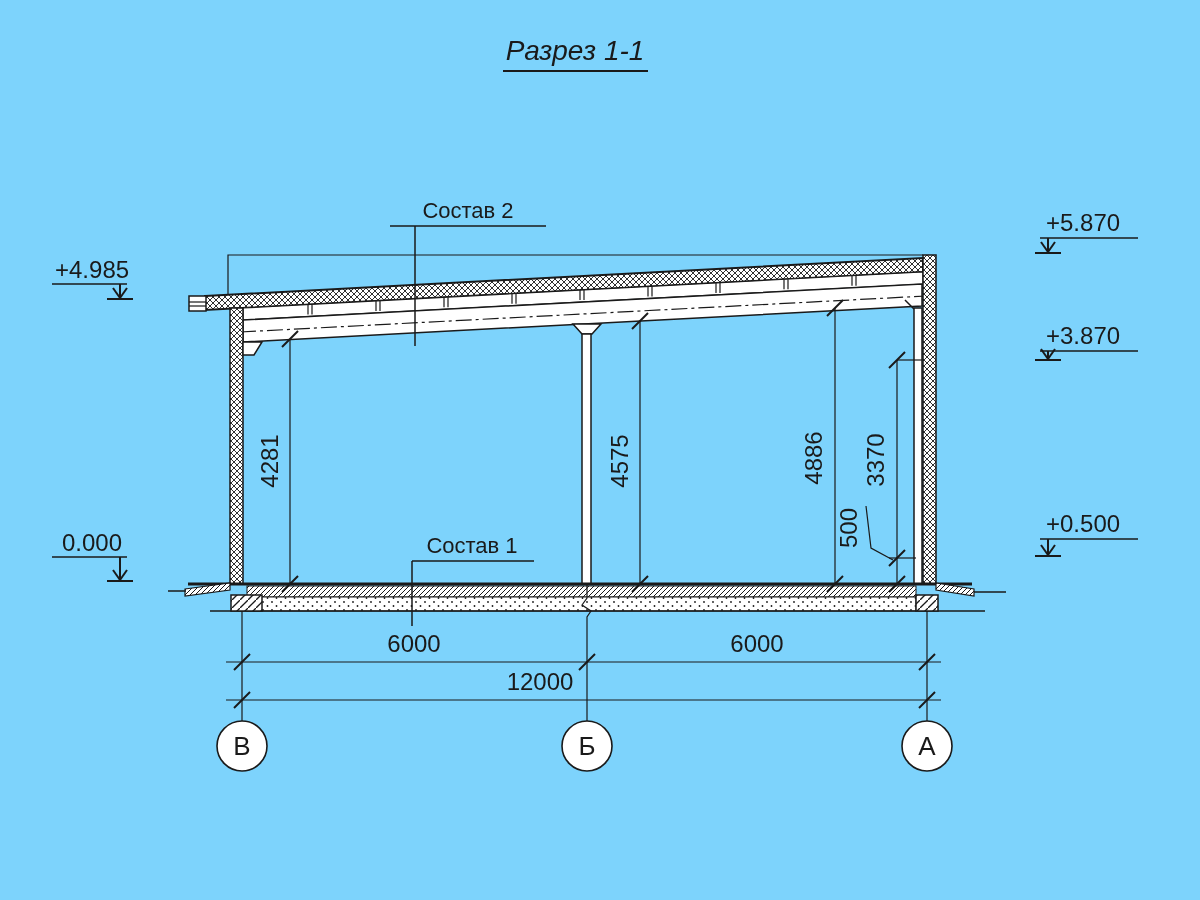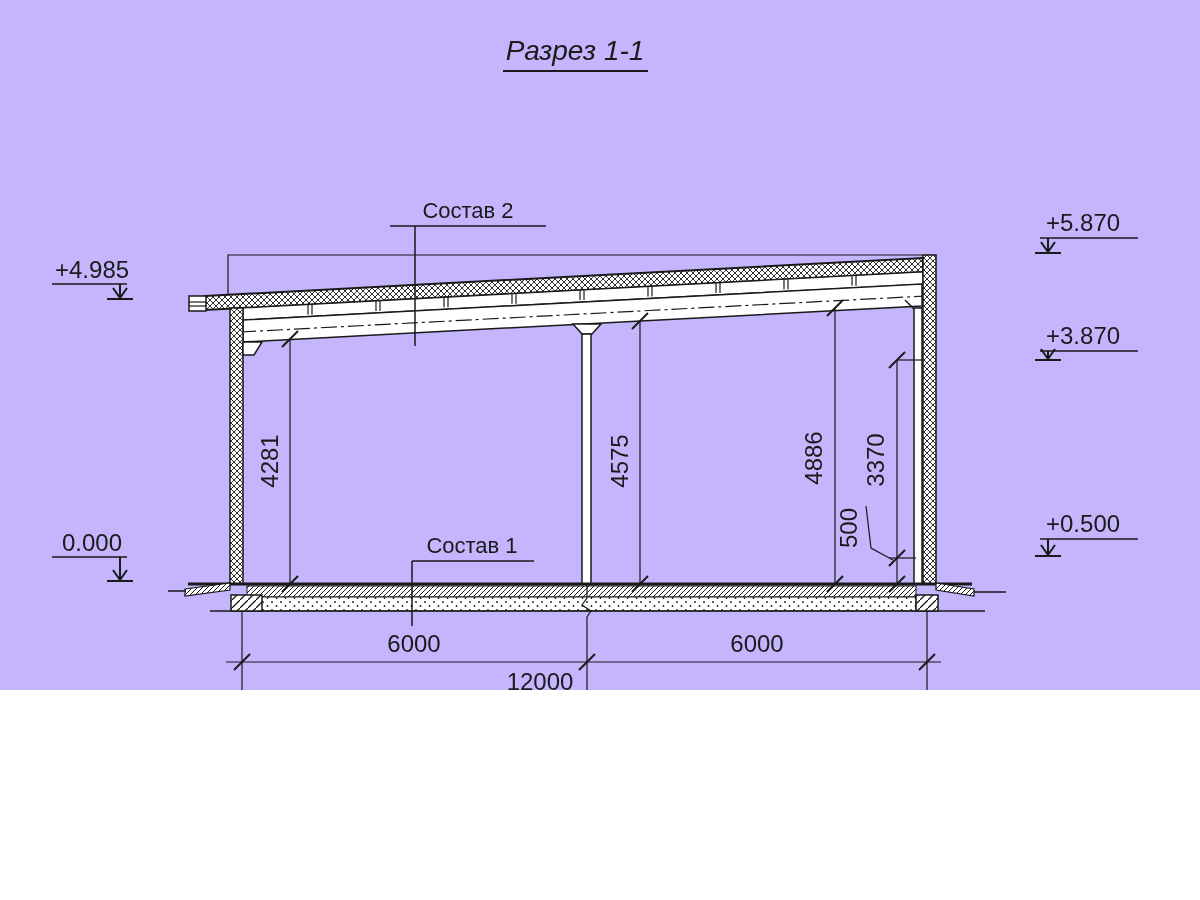--- a/index.html
+++ b/index.html
@@ -1,16 +1,16 @@
 <!DOCTYPE html>
 <html><head>
 <meta charset="utf-8">
 <style>
   html,body{margin:0;padding:0;background:#ffffff;}
-  .canvas{position:relative;width:1200px;height:690px;background:#c4b5fd;overflow:hidden;
+  .canvas{position:relative;width:1200px;height:900px;background:#7dd3fc;overflow:hidden;
           font-family:"Liberation Sans",sans-serif;}
   svg{position:absolute;left:0;top:0;}
   .ln{stroke:#1a1a1a;fill:none;}
   .w1{stroke-width:1.2;}
   .w15{stroke-width:1.5;}
   .w2{stroke-width:2;}
   .w3{stroke-width:3;}
   .tick{stroke:#1a1a1a;stroke-width:2;}
   text{fill:#1a1a1a;}
   .title-text{font:italic 28px "Liberation Sans",sans-serif;}

